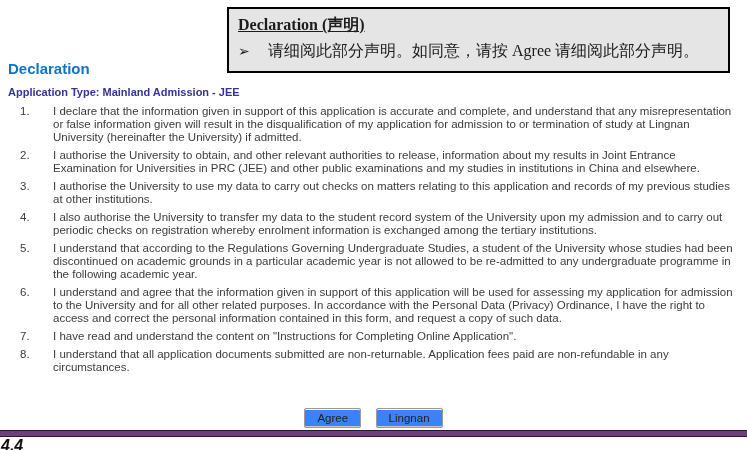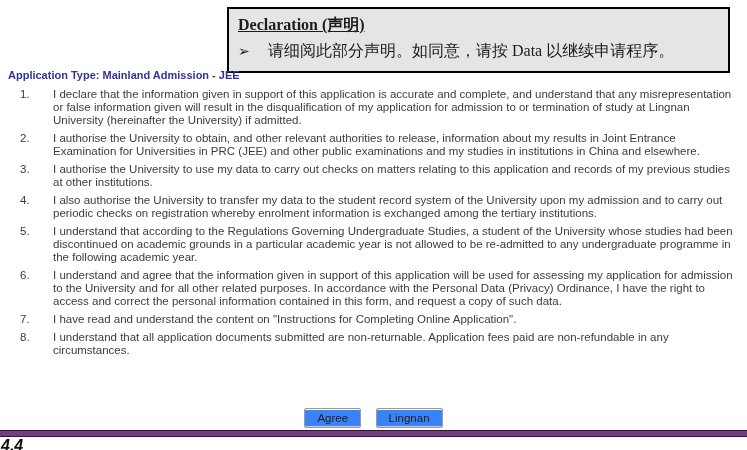--- a/index.html
+++ b/index.html
@@ -57,25 +57,26 @@
     font-size:16px;font-weight:bold;font-style:italic;color:#111;
   }
 </style>
 </head>
 <body>
 
 <div class="notice-box">
   <div class="notice-title">Declaration (声明)</div>
   <div class="notice-line">
     <span class="notice-arrow">➢</span>
-    <span class="notice-text">请细阅此部分声明。如同意，请按 Data 以继续申请程序。</span>
+    <span class="notice-text">请细阅此部分声明。如同意，请按 Agree 请细阅此部分声明。</span>
   </div>
 </div>
 
 <div class="main">
+  <h1 class="page-title">Declaration</h1>
   <div class="app-type">Application Type: Mainland Admission - JEE</div>
 
   <div class="decl-list">
     <div class="decl-item">
       <span class="num">1.</span>
       <span class="txt">I declare that the information given in support of this application is accurate and complete, and understand that any misrepresentation or false information given will result in the disqualification of my application for admission to or termination of study at Lingnan University (hereinafter the University) if admitted.</span>
     </div>
     <div class="decl-item">
       <span class="num">2.</span>
       <span class="txt">I authorise the University to obtain, and other relevant authorities to release, information about my results in Joint Entrance Examination for Universities in PRC (JEE) and other public examinations and my studies in institutions in China and elsewhere.</span>

